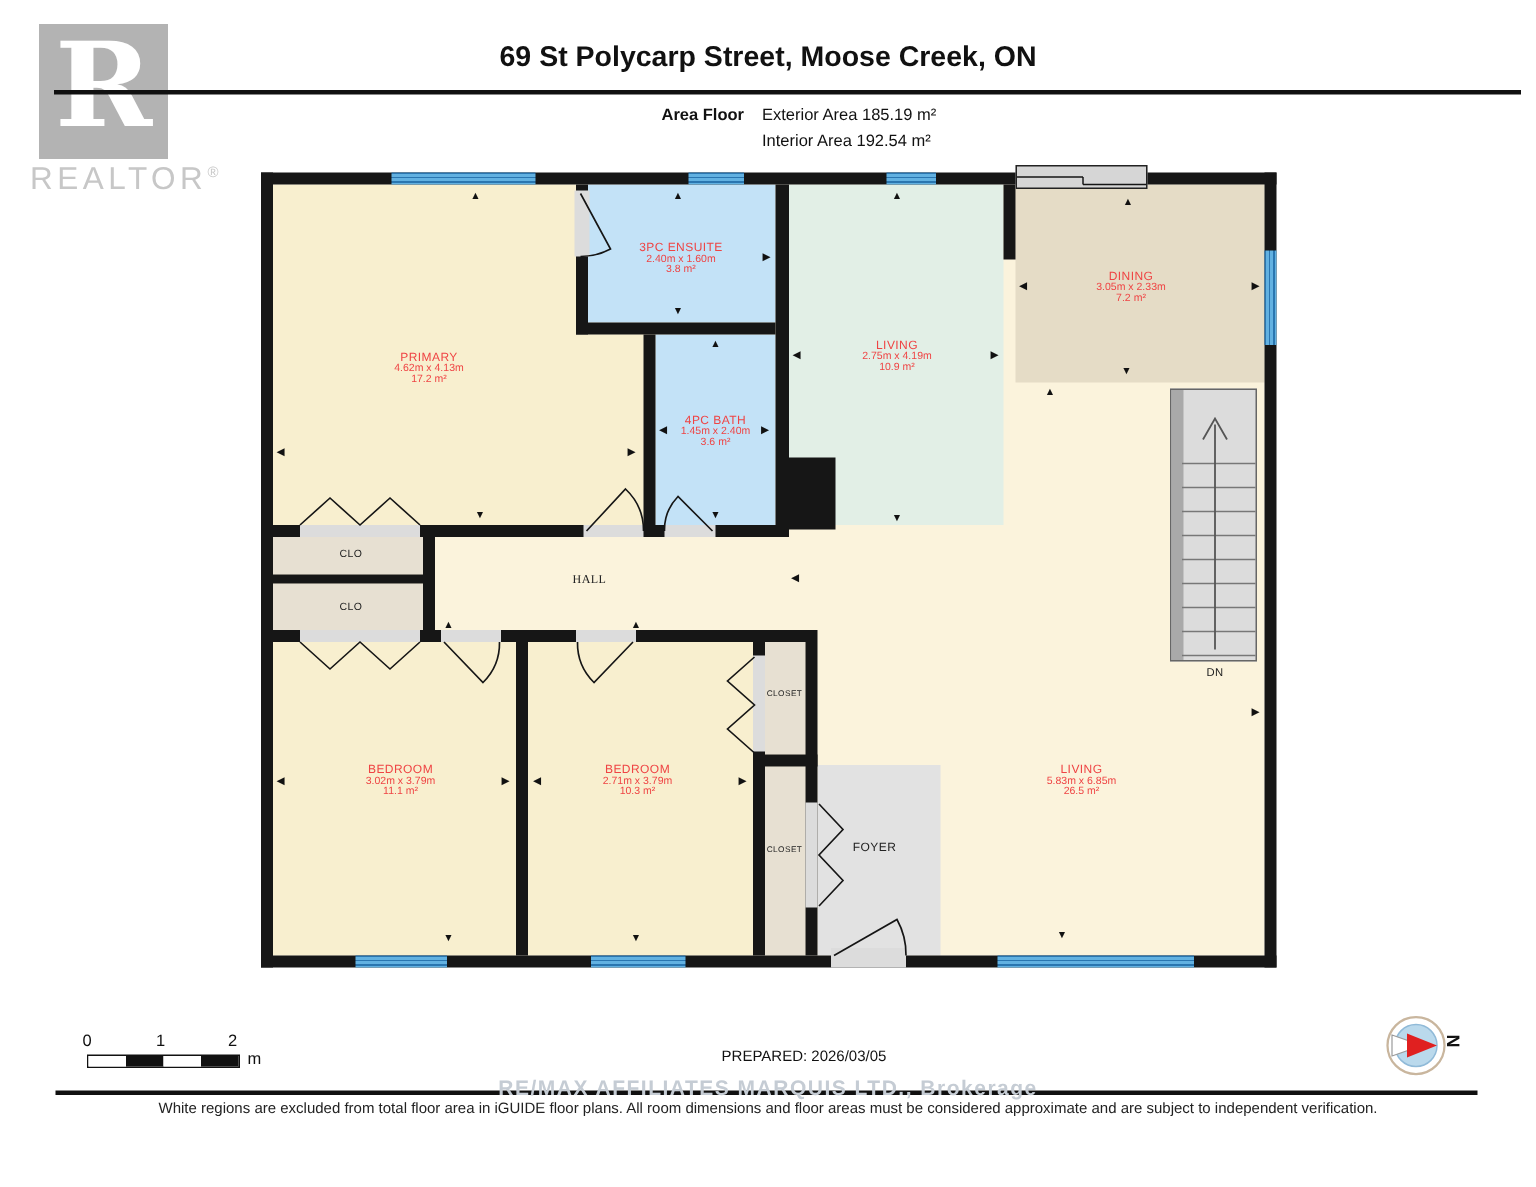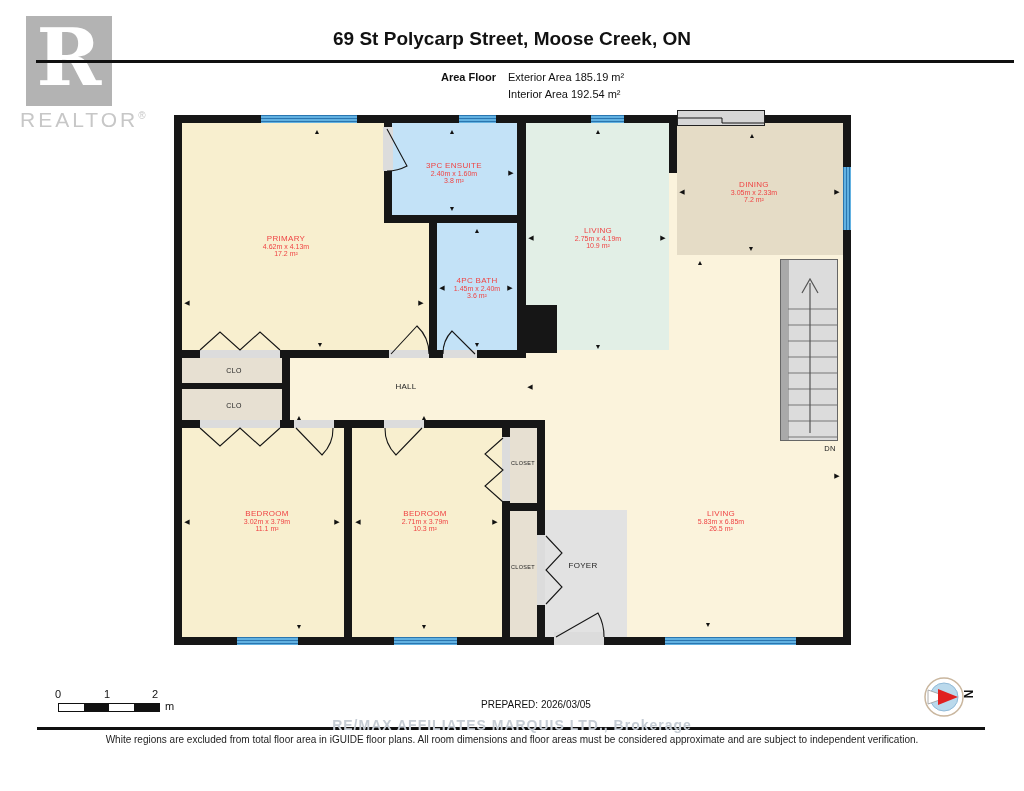--- a/index.html
+++ b/index.html
@@ -182,25 +182,25 @@
         </div>
         <div class="rlabel" style="left: 547px; top: 405px;">
           <div class="rname">LIVING</div>
           <div class="rdim">5.83m x 6.85m</div>
           <div class="rdim">26.5 m²</div>
         </div>
       </div>
     <div id="small-labels">
         <div class="slabel" style="left: 60px; top: 255px; font-size: 7px;">CLO</div>
         <div class="slabel" style="left: 60px; top: 290px; font-size: 7px;">CLO</div>
-        <div class="slabel" style="left: 232px; top: 271px; font-size: 8px;">HALL</div>
+        <div class="slabel" style="left: 219px; top: 271px; font-size: 8px; font-family: Liberation Serif, serif;">HALL</div>
         <div class="slabel" style="left: 349px; top: 348px; font-size: 5.5px;">CLOSET</div>
         <div class="slabel" style="left: 349px; top: 452px; font-size: 5.5px;">CLOSET</div>
         <div class="slabel" style="left: 409px; top: 450px; font-size: 8px;">FOYER</div>
-        <div class="slabel" style="left: 636px; top: 333px; font-size: 7.5px; margin-left: 20px;">DN</div>
+        <div class="slabel" style="left: 636px; top: 333px; font-size: 7.5px;">DN</div>
       </div>
     <div id="arrow-layer">
         <span class="mar" style="left: 143px; top: 16px;">▲</span>
         <span class="mar" style="left: 13px; top: 187px;">◀</span>
         <span class="mar" style="left: 247px; top: 187px;">▶</span>
         <span class="mar" style="left: 146px; top: 229px;">▼</span>
         <span class="mar" style="left: 278px; top: 16px;">▲</span>
         <span class="mar" style="left: 337px; top: 57px;">▶</span>
         <span class="mar" style="left: 278px; top: 93px;">▼</span>
         <span class="mar" style="left: 303px; top: 115px;">▲</span>

